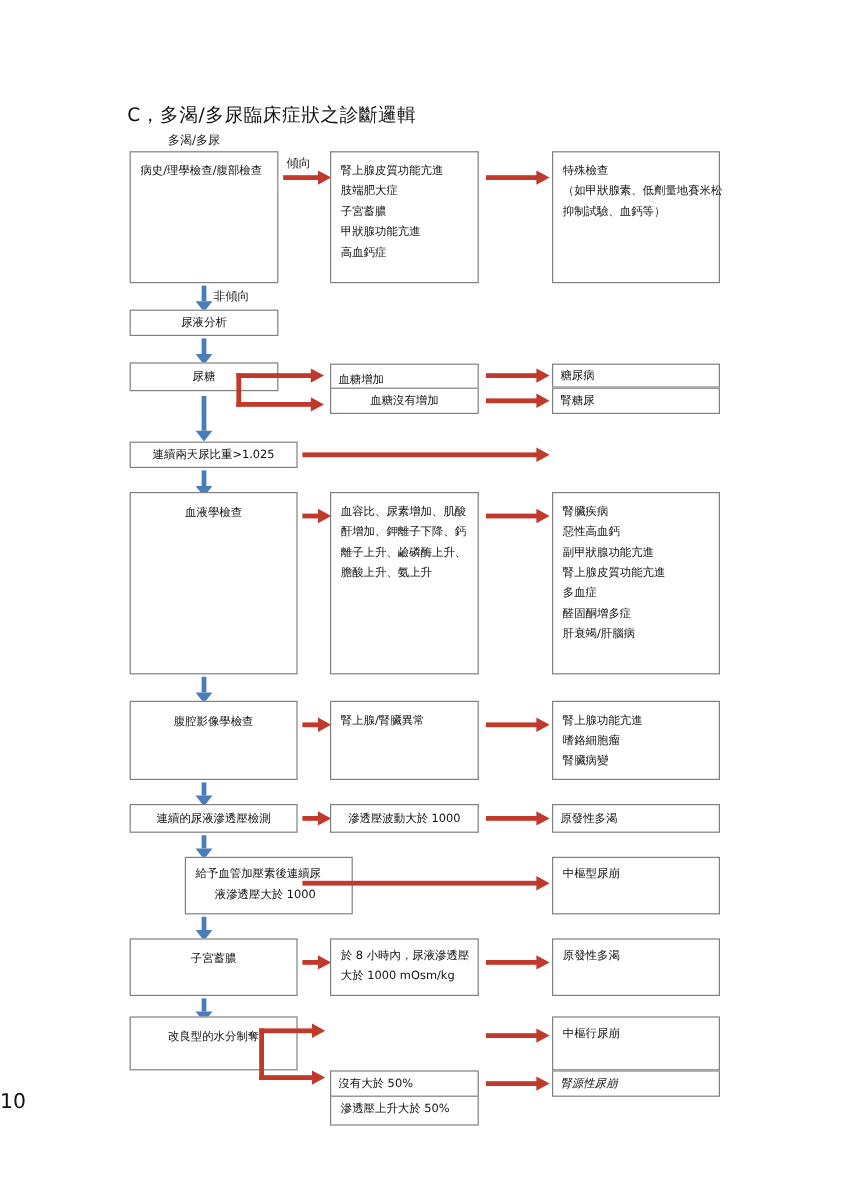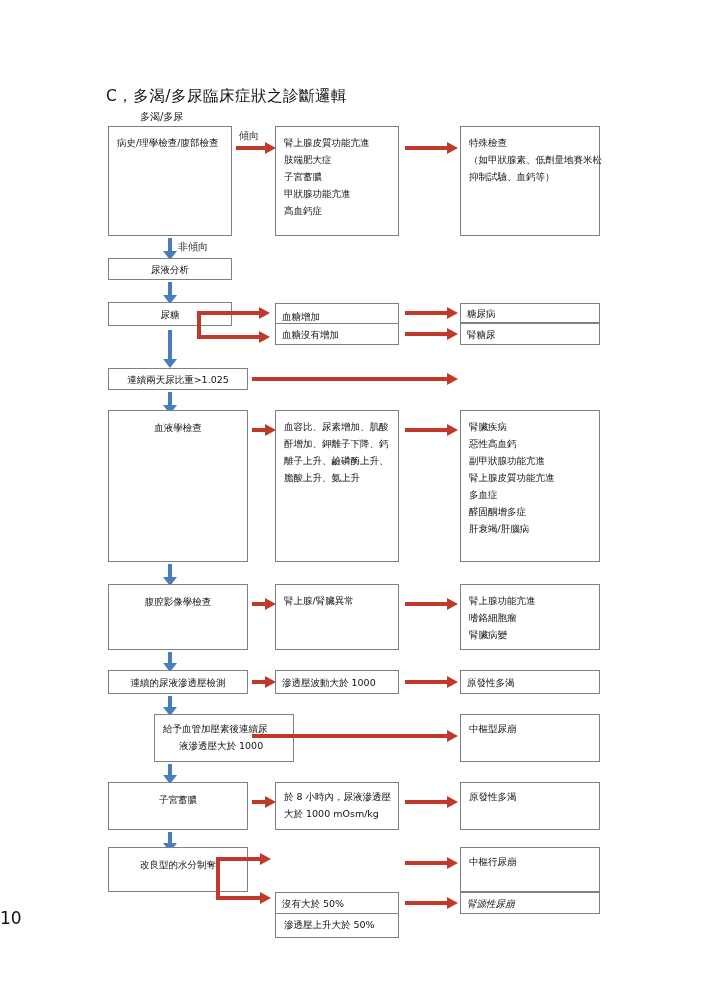--- a/index.html
+++ b/index.html
@@ -234,21 +234,21 @@
     <div class="h" style="top:24px; width:66px;"></div>
     <div class="head" style="left:62px; top:20px;"></div>
   </div>
 
   <div class="box vcenter" style="left:275px; top:303px; width:124px; height:26px;">
     <div class="inner" style="text-align:left;">
         <div class="line">血糖增加</div>
       </div>
   </div>
   <div class="box vcenter" style="left:275px; top:323px; width:124px; height:22px;">
-    <div class="inner" style="text-align:left;">
+    <div class="inner" style="text-align:center;">
         <div class="line">血糖沒有增加</div>
       </div>
   </div>
 
   <div class="arrow-r" style="left:405px; top:307px; width:53px;">
     <div class="shaft" style="width:43px;"></div>
     <div class="head" style="left:42px;"></div>
   </div>
   <div class="arrow-r" style="left:405px; top:328px; width:53px;">
     <div class="shaft" style="width:43px;"></div>
@@ -370,21 +370,21 @@
         <div class="line">連續的尿液滲透壓檢測</div>
       </div>
   </div>
 
   <div class="arrow-r" style="left:252px; top:676px; width:24px;">
     <div class="shaft" style="width:14px;"></div>
     <div class="head" style="left:13px;"></div>
   </div>
 
   <div class="box vcenter" style="left:275px; top:670px; width:124px; height:24px;">
-    <div class="inner" style="text-align:left;">
+    <div class="inner" style="text-align:center;">
         <div class="line">滲透壓波動大於 1000</div>
       </div>
   </div>
 
   <div class="arrow-r" style="left:405px; top:676px; width:53px;">
     <div class="shaft" style="width:43px;"></div>
     <div class="head" style="left:42px;"></div>
   </div>
 
   <div class="box vcenter" style="left:460px; top:670px; width:140px; height:24px;">

